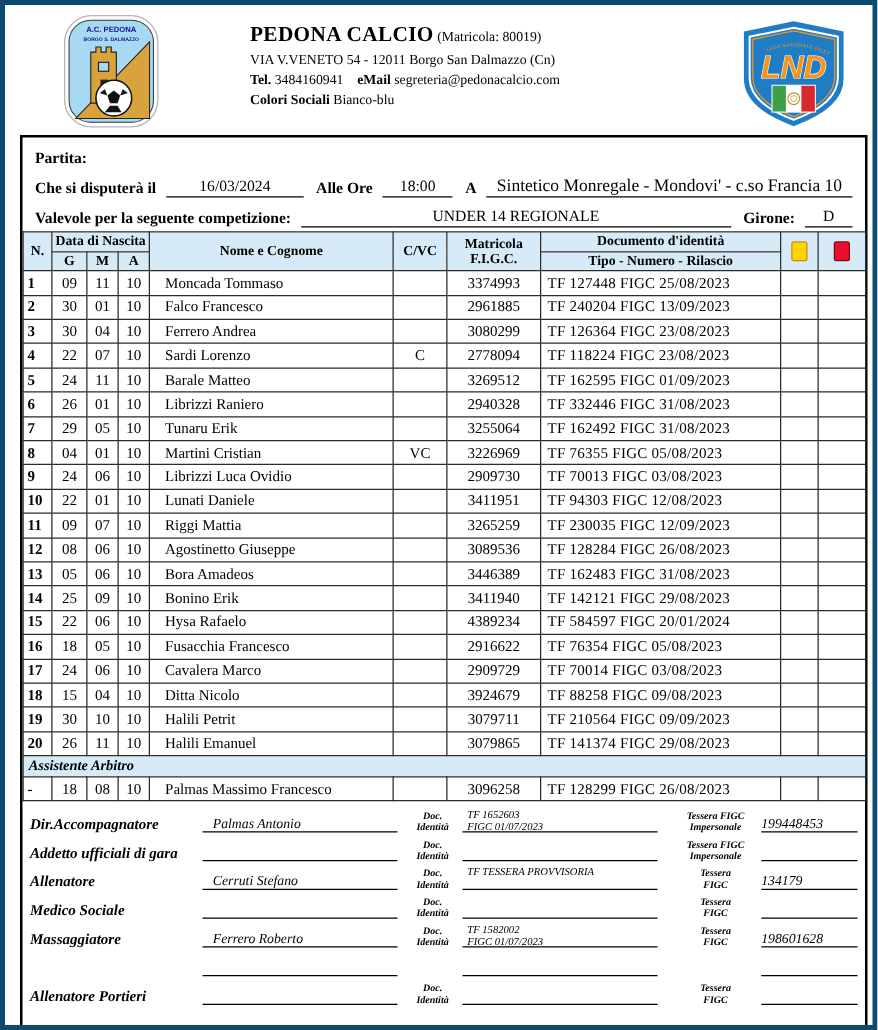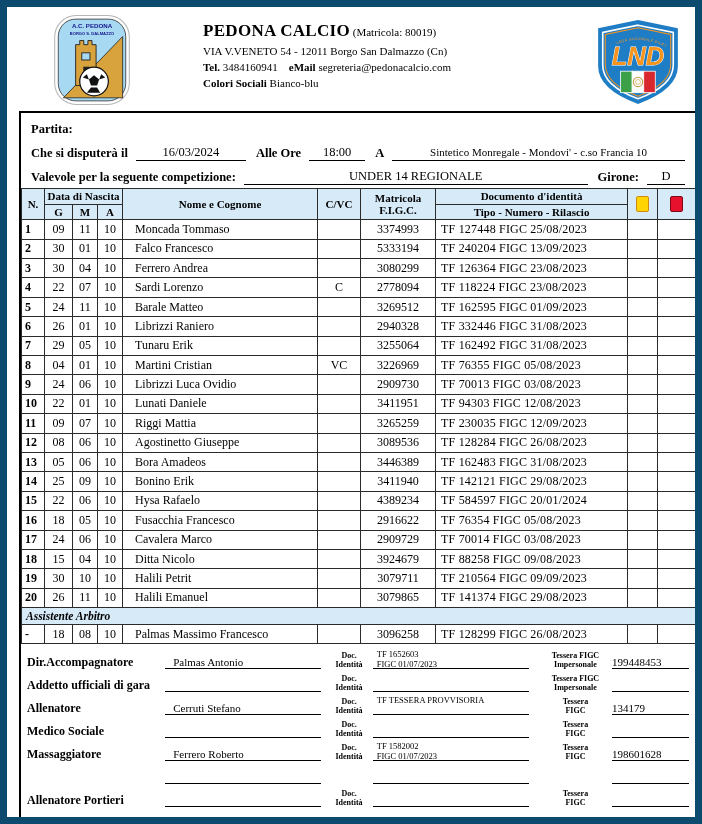--- a/index.html
+++ b/index.html
@@ -1,38 +1,38 @@
 <!DOCTYPE html>
 <html><head>
 <meta charset="utf-8">
 <style>
   * { margin:0; padding:0; box-sizing:border-box; }
   html,body { background:#fff; }
   .page {
     position:relative; width:702px; height:824px; background:#fff;
     font-family:"Liberation Serif", serif; color:#000; overflow:hidden;
-    border:7px solid #0c4a6e;
+    border:4px solid #0c4a6e;
   }
   
   .letterhead { position:relative; height:102px; }
   .club-logo { position:absolute; left:34px; top:7px; width:102px; height:92px; }
   .lnd-logo  { position:absolute; left:585px; top:12px; width:92px; height:86px; }
   .club-info { position:absolute; left:196px; top:12px; width:380px; font-size:11px; line-height:1.45; }
   .club-name { font-size:17px; font-weight:bold; letter-spacing:.3px; }
   .club-matricola { font-size:11px; }
   .club-info b { font-weight:bold; }
   
   .form-box { position:absolute; left:12px; top:104px; width:678px; height:816px; border:2px solid #000; background:#fff; }
   .match-row { display:flex; align-items:flex-end; padding:0 10px; height:24px; font-size:12.5px; }
   .match-row .lbl { font-weight:bold; white-space:nowrap; }
   .fill-line { border-bottom:1px solid #000; text-align:center; margin-left:8px; line-height:15px; }
   .v-partita { flex:1; font-size:12.5px; }
   .v-date  { width:110px; }
   .v-time  { width:56px; }
-  .v-venue { flex:1; font-size:11px; }
+  .v-venue { flex:1; font-size:14px; }
   .v-comp  { flex:1; }
   .v-gir   { width:38px; }
   .match-row .lbl.mid { margin-left:10px; }
   
   table.roster { border-collapse:collapse; table-layout:fixed; width:674px; margin:3px 0 0 0; }
   .roster th, .roster td { border:1px solid #2b2b2b; overflow:hidden; }
   .roster thead th { background:#d6eaf8; font-size:11px; line-height:1.15; padding:1px 0; }
   .th-mat { white-space:pre-line; font-size:11px; }
   .th-docsub { font-size:10.5px; }
   .roster tbody td { height:19.4px; font-size:12px; }
@@ -41,21 +41,21 @@
   td.c-name{ text-align:left; padding-left:12px; font-size:11px;margin-top:28px; }
   td.c-cvc { text-align:center; font-size:12px; }
   td.c-mat { text-align:center; font-size:12.5px; }
   td.c-doc { text-align:left; padding-left:5px; font-size:8px; letter-spacing:.2px; }
   tr.band td { background:#d6eaf8; font-weight:bold; font-size:11.5px; text-align:left; padding-left:4px; height:17px;font-style:italic; }
   .cardbox { width:13px; height:16px; border-radius:2px; margin:0 auto; }
   .card-y { background:#ffd400; border:1px solid #cf8a12; }
   .card-r { background:#e8112d; border:1px solid #7e0a14; }
   
   .staff-area { padding:4px 6px 0 6px; }
-  .srow { display:flex; align-items:flex-end; height:23px; padding-bottom:2px; }
+  .srow { display:flex; align-items:flex-end; height:23px; padding-bottom:2px;font-style:italic; }
   .s-label { width:140px; font-weight:bold; font-size:12px; line-height:13px; }
   .s-line { border-bottom:1px solid #000; }
   .s-name { width:158px; font-size:11px; line-height:13px; height:13px; padding-left:8px; margin-right:6px; }
   .s-mini { font-size:8px; font-weight:bold; line-height:1.12; text-align:center; white-space:pre-line; margin:0 4px 0 2px; width:40px; }
   .s-doc  { width:158px; height:19px; font-size:8.5px; line-height:1.15; white-space:pre-line; padding-left:4px; }
   .s-tl   { width:66px; margin-left:14px; }
   .s-tess { width:78px; height:13px; font-size:11px; line-height:13px; text-align:left; }
   
   .box-footer { position:absolute; right:4px; bottom:2px; font-size:10px; }
   .box-footer b { font-weight:bold; }
@@ -199,21 +199,21 @@
             <td class="c-r"></td>
           </tr>
 
           <tr>
             <td class="c-num">2</td>
             <td class="c-d">30</td>
             <td class="c-d">01</td>
             <td class="c-d">10</td>
             <td class="c-name">Falco Francesco</td>
             <td class="c-cvc"></td>
-            <td class="c-mat">5333194</td>
+            <td class="c-mat">2961885</td>
             <td class="c-doc">TF   240204   FIGC 13/09/2023</td>
             <td class="c-y"></td>
             <td class="c-r"></td>
           </tr>
 
           <tr>
             <td class="c-num">3</td>
             <td class="c-d">30</td>
             <td class="c-d">04</td>
             <td class="c-d">10</td>

